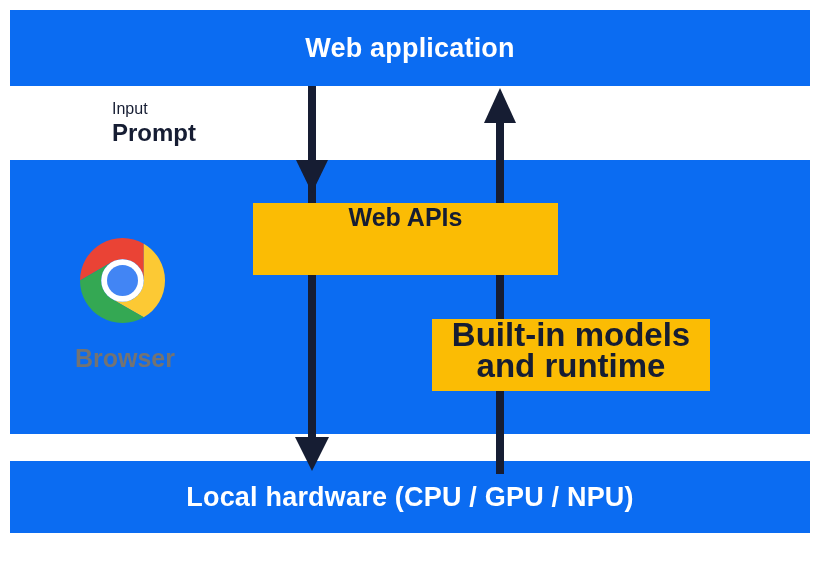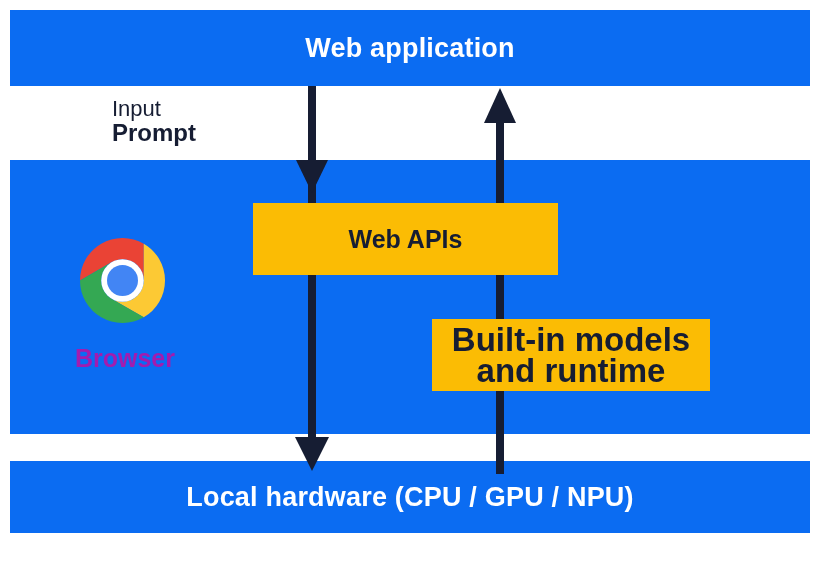--- a/index.html
+++ b/index.html
@@ -20,41 +20,41 @@
   .band-mid{top:160px;height:274px;}
   .band-bottom{top:461px;height:72px;}
   .band-label{
     color:#fff;font-size:27px;font-weight:bold;letter-spacing:.2px;
   }
   .io-block{
     position:absolute;top:97px;z-index:2;color:var(--navy);
   }
   .io-left{left:112px;text-align:left;}
   .io-right{right:52px;text-align:right;}
-  .io-caption{font-size:22px;font-weight:normal;line-height:23px;display:block;}
+  .io-caption{font-size:16px;font-weight:normal;line-height:23px;display:block;}
   .io-value{font-size:24px;font-weight:bold;line-height:25px;display:block;}
   .arrow-layer{
     position:absolute;left:0;top:0;width:820px;height:566px;z-index:2;
     pointer-events:none;
   }
   .arrow-stroke{stroke:var(--navy);stroke-width:8px;}
   .arrow-head{fill:var(--navy);}
   .api-box{
     position:absolute;z-index:3;background:var(--amber);
-    display:flex;flex-direction:column;align-items:center;justify-content:center;
+    display:flex;flex-direction:column;align-items:center;justify-content:flex-start;
     color:var(--navy);font-weight:bold;text-align:center;
   }
   .box-web-apis{left:253px;top:203px;width:305px;height:72px;font-size:25px;}
   .box-builtin{left:432px;top:319px;width:278px;height:72px;font-size:33px;line-height:31px;}
   .chrome-logo{
     position:absolute;left:80px;top:238px;width:85px;height:85px;z-index:2;
   }
   .browser-label{
     position:absolute;left:45px;top:344px;width:160px;z-index:2;
-    text-align:center;color:#a21caf;font-size:25px;font-weight:bold;
+    text-align:center;color:#737373;font-size:25px;font-weight:bold;
   }
 </style>
 </head>
 <body>
 
 <div class="stage">
 
   <div class="band band-top">
     <span class="band-label">Web application</span>
   </div>

